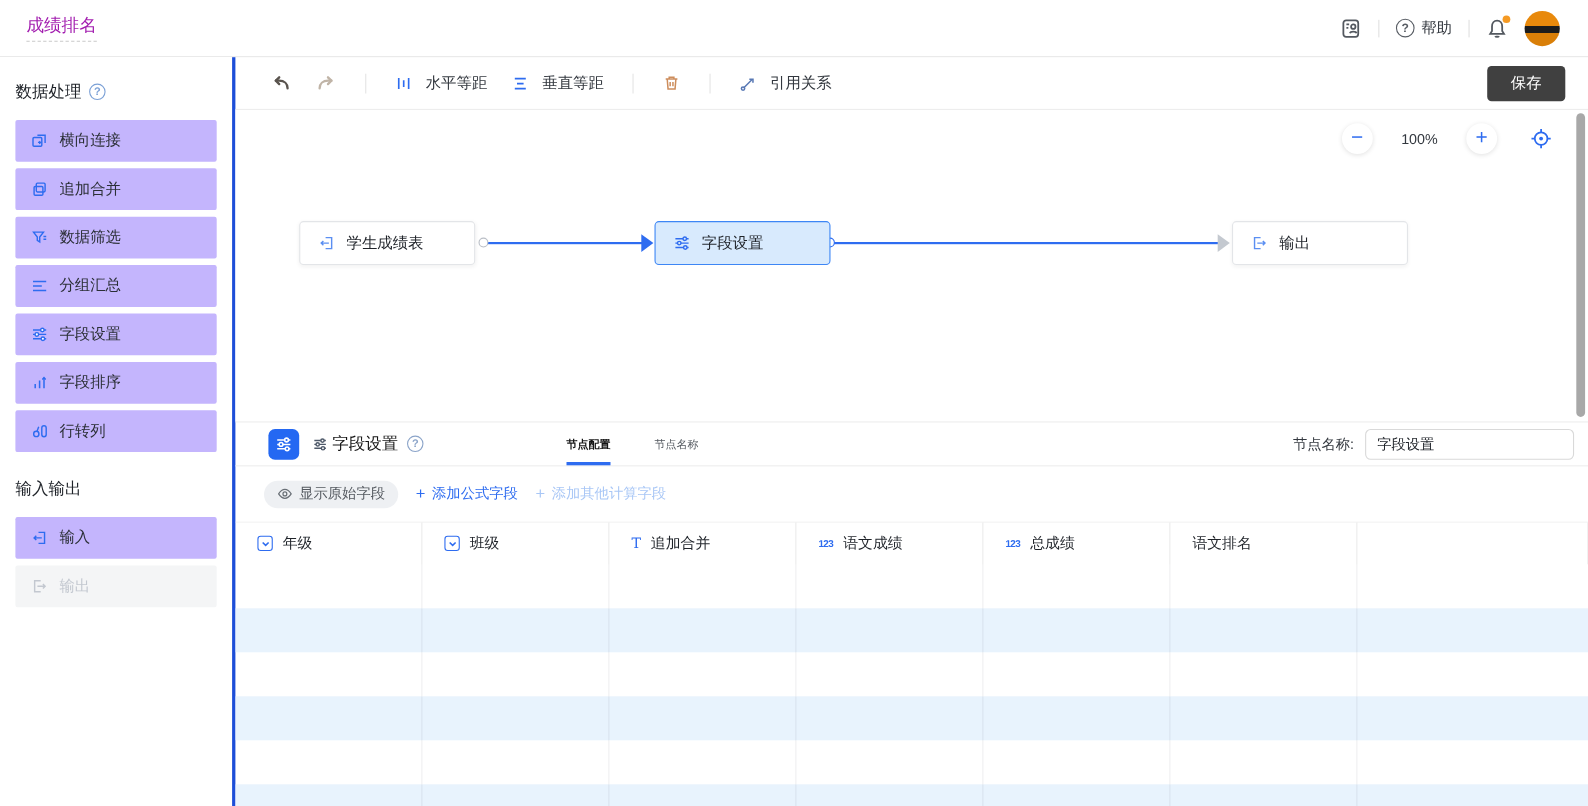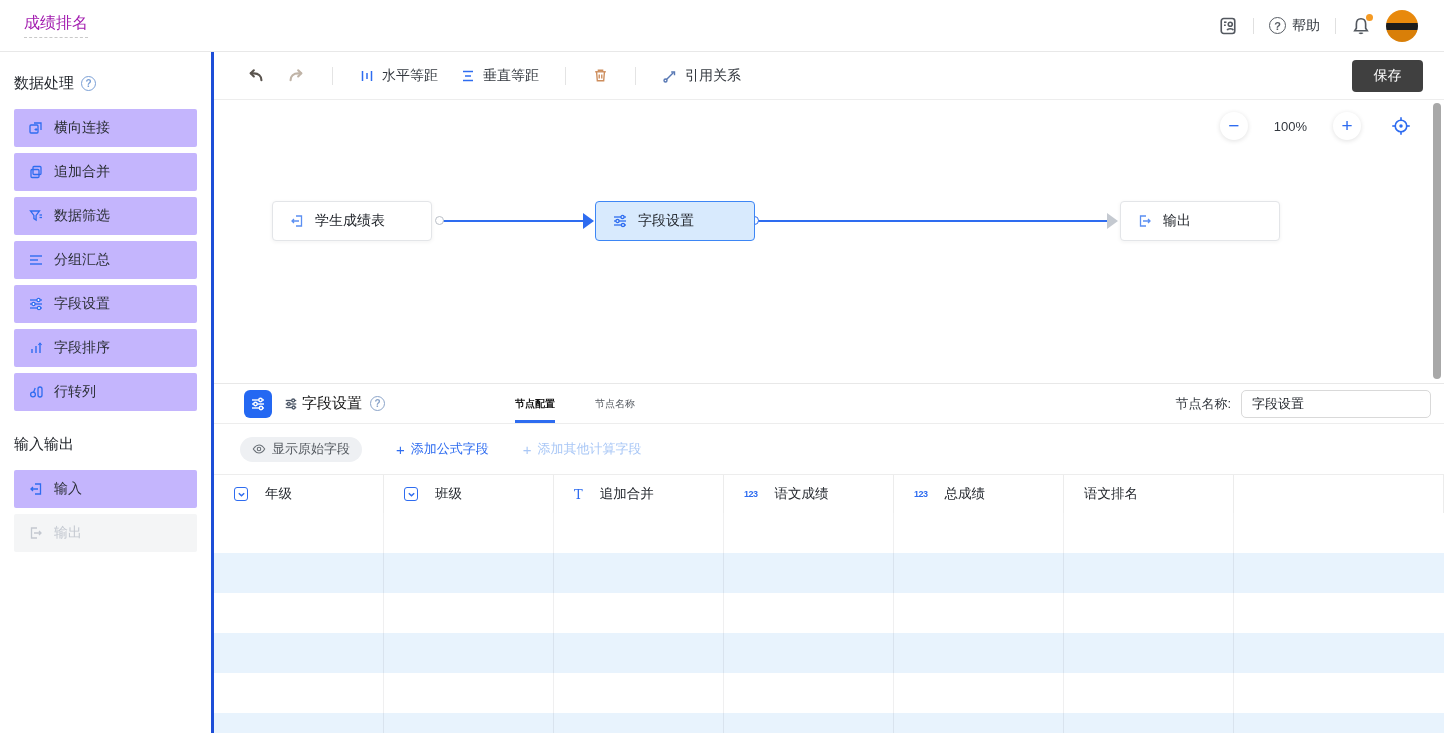--- a/index.html
+++ b/index.html
@@ -28,21 +28,21 @@
   .side-heading { display:flex; align-items:center; gap:7px; font-size:15px; font-weight:500; color:#1f2329; margin:0 0 16px 0; }
   .side-help { width:15px; height:15px; border:1.2px solid #7ba0d6; border-radius:50%; color:#7ba0d6; font-size:10px; font-weight:bold; display:flex; align-items:center; justify-content:center; cursor:pointer; }
   .side-item { height:38px; background:#c4b5fd; border-radius:2px; display:flex; align-items:center; gap:10px; padding-left:14px; margin-bottom:6px; font-size:14px; color:#2b2f36; cursor:grab; }
   .side-item .s-ic { color:#2e6cf0; display:flex; }
   .side-item.disabled { background:#f4f5f6; color:#c3c8d0; cursor:default; }
   .side-item.disabled .s-ic { color:#c3c8d0; }
   .side-gap { height:18px; }
 
   
   .canvas-toolbar { height:48px; border-bottom:1px solid #ededed; display:flex; align-items:center; padding:0 21px 0 28px; gap:14px; }
-  .ct-btn { display:flex; align-items:center; gap:7px; font-size:14px; color:#33383f; cursor:pointer; padding:4px 4px; }
+  .ct-btn { display:flex; align-items:center; gap:12px; font-size:14px; color:#33383f; cursor:pointer; padding:4px 4px; }
   .ct-divider { width:1px; height:18px; background:#e4e4e4; margin:0 8px; }
   .ic-blue { color:#2e6cf0; display:flex; }
   .ic-undo { color:#5a544e; display:flex; }
   .ic-redo { color:#c0b4a7; display:flex; }
   .ic-trash { color:#cd8d5c; display:flex; }
   .ic-ref { color:#5878b4; display:flex; }
   .spacer { flex:1; }
   .save-btn { width:71px; height:32px; background:#404040; color:#fff; font-size:14px; border:none; border-radius:4px; cursor:pointer; }
 
   
@@ -69,30 +69,30 @@
   .ph-label { display:flex; align-items:center; gap:4px; font-size:15px; font-weight:500; color:#141414; }
   .ph-mini { color:#4e5969; display:flex; }
   .ph-help { width:15px; height:15px; border:1.2px solid #8ba4c9; border-radius:50%; color:#8ba4c9; font-size:10px; font-weight:bold; display:flex; align-items:center; justify-content:center; margin-left:8px; cursor:pointer; }
   .tabs { display:flex; gap:40px; margin-left:130px; height:100%; }
   .tab { display:flex; align-items:center; position:relative; font-size:10px; color:#53585f; cursor:pointer; }
   .tab.active { color:#141414; font-weight:600; }
   .tab.active::after { content:""; position:absolute; left:0; right:0; bottom:0; height:3px; background:#2e6cf0; }
   .node-name { margin-left:auto; display:flex; align-items:center; gap:10px; font-size:13px; color:#33383f; }
   .node-name input { width:190px; height:28px; border:1px solid #d9d9d9; border-radius:5px; padding:0 10px; font-size:13px; color:#1f2329; font-family:inherit; outline:none; }
 
-  .field-toolbar { height:50px; display:flex; align-items:center; padding-left:26px; gap:34px; flex:none; }
+  .field-toolbar { height:50px; display:flex; align-items:center; padding-left:26px; gap:16px; flex:none; }
   .pill { height:25px; display:flex; align-items:center; gap:6px; background:#eef0f3; border-radius:13px; padding:0 12px; font-size:13px; color:#53585f; cursor:pointer; }
   .pill .p-ic { display:flex; color:#6a7077; }
   .link-btn { display:flex; align-items:center; gap:6px; font-size:13px; color:#2e6cf0; cursor:pointer; }
   .link-btn .plus { font-size:15px; }
   .link-btn.disabled { color:#a9c7f6; cursor:default; }
 
   .ftable { flex:1; display:flex; flex-direction:column; min-height:0; overflow:hidden; }
   .thead { height:39px; display:flex; border-top:1px solid #ededed; flex:none; }
-  .thcell { width:170px; flex:none; display:flex; align-items:center; gap:17px; padding-left:20px; font-size:13.5px; color:#1f2329; border-right:1px solid #ececec; cursor:pointer;text-align:center; }
+  .thcell { width:170px; flex:none; display:flex; align-items:center; gap:9px; padding-left:20px; font-size:13.5px; color:#1f2329; border-right:1px solid #ececec; cursor:pointer;text-align:center; }
   .thcell.fill { flex:1; cursor:default; }
   .trow { height:40px; display:flex; flex:none; }
   .trow:nth-child(odd) { background:#e8f3fd; }
   .tcell { width:170px; flex:none; border-right:1px solid rgba(31,35,41,.07); }
   .tcell.fill { flex:1; border-right:none; }
 
   .dim-icon { width:14px; height:14px; border:1.3px solid #2e6cf0; border-radius:3px; display:flex; align-items:center; justify-content:center; color:#2e6cf0; flex:none; }
   .num-icon { font-size:9px; font-weight:bold; color:#2e6cf0; letter-spacing:-.5px; flex:none; }
   .txt-icon { font-family:"DejaVu Serif","Liberation Serif",serif; font-size:13px; color:#2e6cf0; flex:none; line-height:1; }
 

